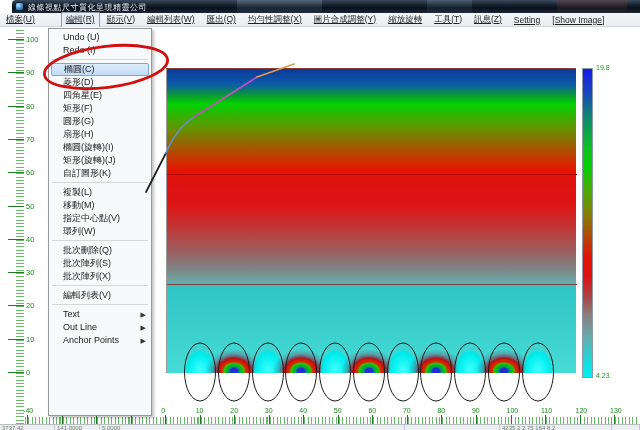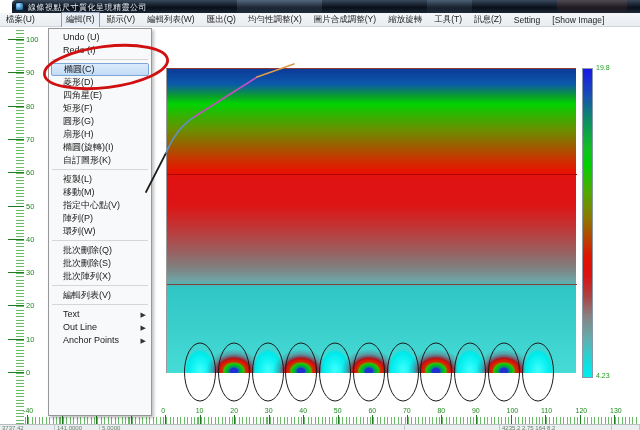--- a/index.html
+++ b/index.html
@@ -20,21 +20,21 @@
   .app-icon{position:absolute;left:3px;top:2px;width:9px;height:9px;border-radius:2px;
     background:radial-gradient(circle at 35% 30%,#bfe4ff 0%,#4f9fd8 45%,#17456e 100%);
     border:1px solid #0b2438;box-sizing:border-box;}
   .title-text{position:absolute;left:16px;top:2px;font-size:8px;color:#e8eef4;
     letter-spacing:.5px;white-space:nowrap;}
 
   
   .menubar{position:absolute;left:0;top:13px;width:640px;height:14px;
     background:linear-gradient(to bottom,#f4f6f8,#e9edf1);
     border-bottom:1px solid #cfd4d9;box-sizing:border-box;
-    display:flex;align-items:center;font-size:8.5px;color:#222;}
+    display:flex;align-items:center;font-size:8.5px;color:#222;text-decoration:underline;}
   .mitem{padding:1px 4px;margin:0 1px;white-space:nowrap;border:1px solid transparent;}
   .mitem.active{border:1px solid #8a9cb4;background:#e7eef8;border-radius:1px;margin-left:20px;}
 
   
   .client{position:absolute;left:0;top:27px;width:640px;height:403px;background:#fff;}
 
   
   .vruler-ticks{position:absolute;left:16px;top:3px;width:8px;height:395px;
     background:repeating-linear-gradient(to bottom,#44a844 0 1px,transparent 1px 3.33px);opacity:.8;}
   .vr-tick{position:absolute;background:#1e7a1e;height:1px;}
@@ -181,30 +181,30 @@
         <div class="dd-item">Undo (U)</div>
         <div class="dd-item">Redo (I)</div>
         <div class="dd-sep"></div>
         <div class="dd-item hl">橢圓(C)</div>
         <div class="dd-item">菱形(D)</div>
         <div class="dd-item">四角星(E)</div>
         <div class="dd-item">矩形(F)</div>
         <div class="dd-item">圓形(G)</div>
         <div class="dd-item">扇形(H)</div>
         <div class="dd-item">橢圓(旋轉)(I)</div>
+        <div class="dd-item">矩形(旋轉)(J)</div>
         <div class="dd-item">自訂圖形(K)</div>
         <div class="dd-sep"></div>
         <div class="dd-item">複製(L)</div>
         <div class="dd-item">移動(M)</div>
         <div class="dd-item">指定中心點(V)</div>
-        <div class="dd-item">陣列(P)</div>
         <div class="dd-item">環列(W)</div>
         <div class="dd-sep"></div>
         <div class="dd-item">批次刪除(Q)</div>
-        <div class="dd-item">批次刪除(S)</div>
+        <div class="dd-item">批次陣列(S)</div>
         <div class="dd-item">批次陣列(X)</div>
         <div class="dd-sep"></div>
         <div class="dd-item">編輯列表(V)</div>
         <div class="dd-sep"></div>
         <div class="dd-item">Text<span class="dd-arrow">▶</span></div>
         <div class="dd-item">Out Line<span class="dd-arrow">▶</span></div>
         <div class="dd-item">Anchor Points<span class="dd-arrow">▶</span></div>
       </div>
 
     <div class="statusbar" id="statusbar">

